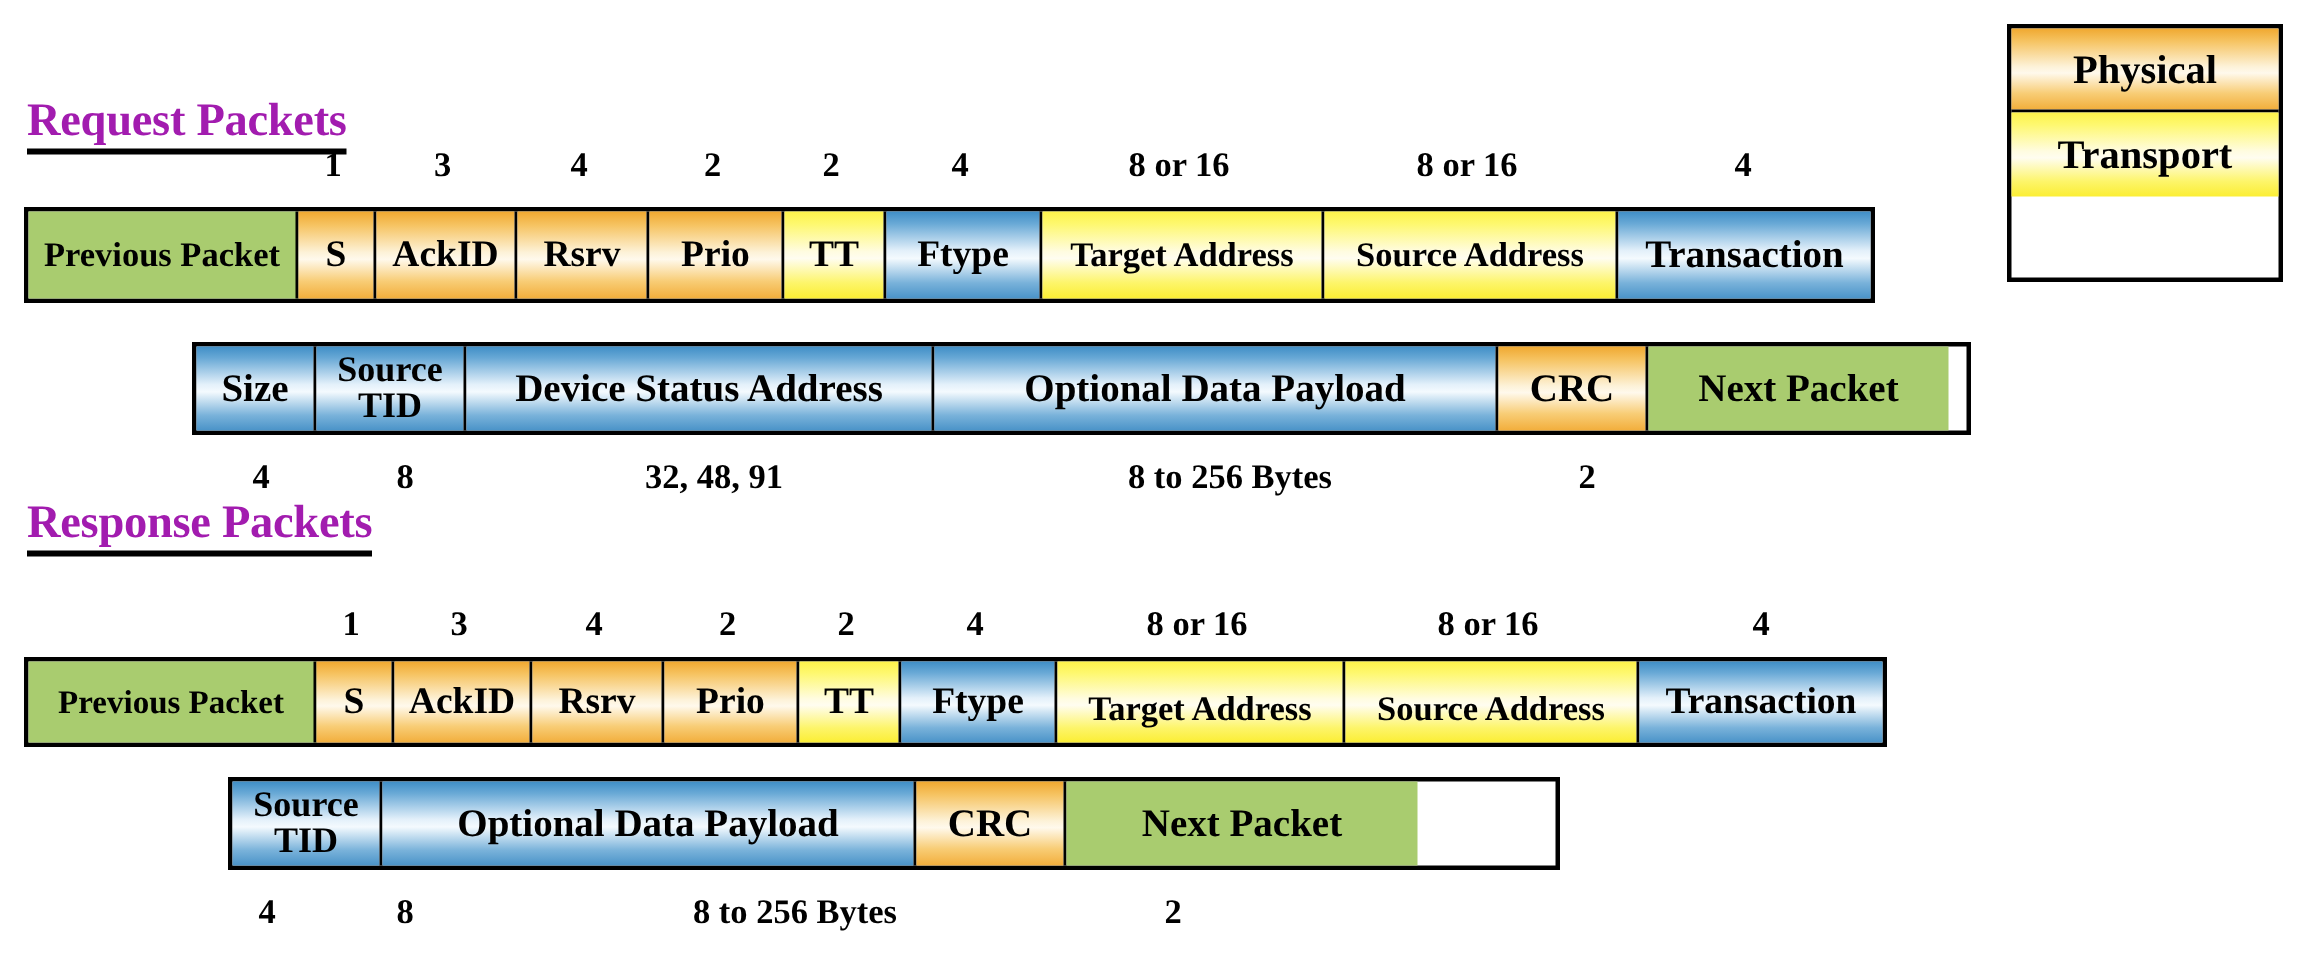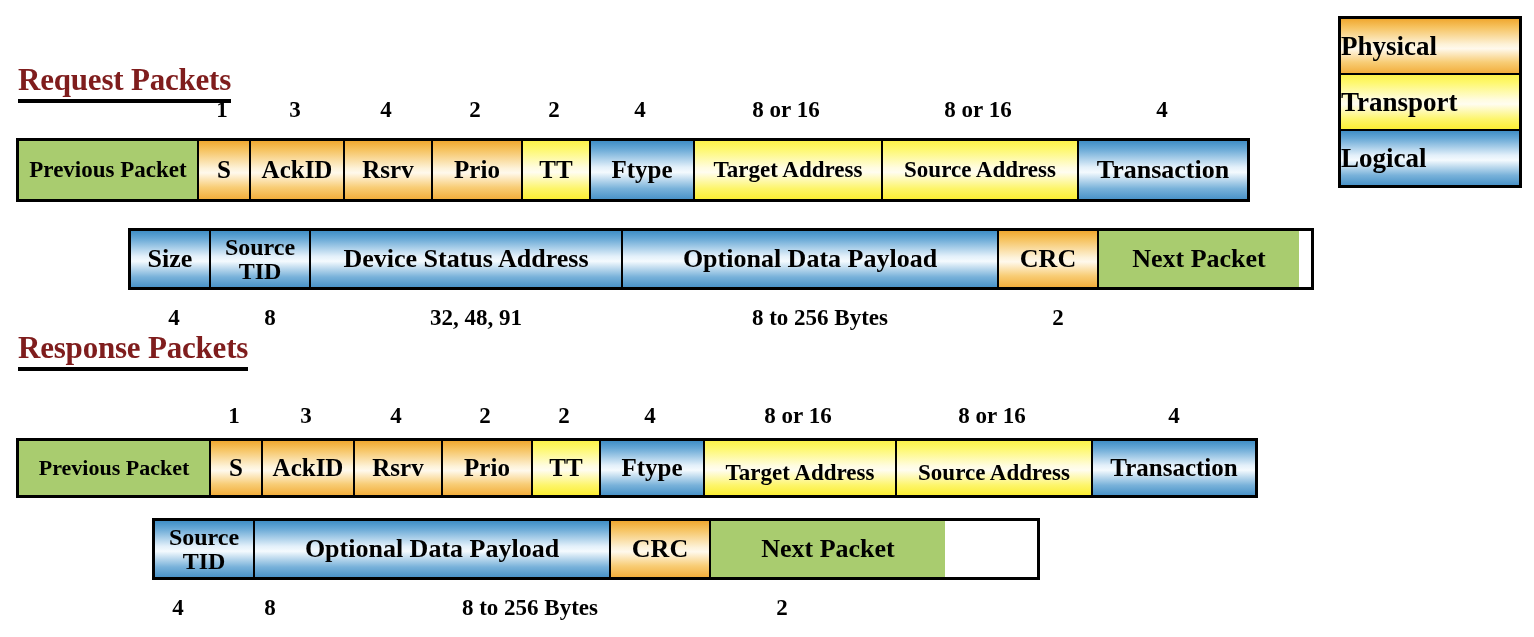--- a/index.html
+++ b/index.html
@@ -5,21 +5,21 @@
   html,body{margin:0;padding:0;}
   body{
     width:1534px;height:637px;background:#ffffff;position:relative;
     font-family:"Liberation Serif","DejaVu Serif",serif;
     -webkit-font-smoothing:antialiased;overflow:hidden;
   }
   .canvas{position:absolute;left:0;top:0;width:1534px;height:637px;}
 
   
   .heading{
-    position:absolute;font-weight:bold;font-size:31px;color:#7f1d1d;
+    position:absolute;font-weight:bold;font-size:31px;color:#a21caf;
     white-space:nowrap;letter-spacing:-0.2px;
   }
   .heading .ul{border-bottom:4px solid #000;padding-bottom:1px;display:inline-block;}
 
   
   .sizelbl{
     position:absolute;font-weight:bold;font-size:23px;color:#000;
     text-align:center;white-space:nowrap;line-height:1;
   }
 
@@ -38,21 +38,21 @@
 
   
   .f-green{background:#a9cc6f;}
   .f-orange{background:linear-gradient(to bottom,#f0a830 0%,#f6c463 16%,#fdf2d8 47%,#fff9ec 55%,#f8cd76 80%,#f2ae3c 100%);}
   .f-yellow{background:linear-gradient(to bottom,#fdf24a 0%,#fef86e 14%,#fffce0 46%,#fffdf0 54%,#fdf56a 82%,#fbee34 100%);}
   .f-blue{background:linear-gradient(to bottom,#3f8ec6 0%,#69a9d6 14%,#e3f0fa 45%,#f4fafe 54%,#79b2da 82%,#4a93c8 100%);}
 
   
   .legend{position:absolute;border:3px solid #000;box-sizing:border-box;}
   .legend .lrow{
-    box-sizing:border-box;display:flex;align-items:center;justify-content:flex-start;
+    box-sizing:border-box;display:flex;align-items:center;justify-content:center;
     font-weight:bold;font-size:27px;color:#000;border-bottom:2px solid #000;
   }
   .legend .lrow:last-child{border-bottom:none;}
 </style>
 </head>
 <body>
 
 <div class="canvas">
 
   <div class="heading" style="left:18px;top:62px;">
@@ -196,18 +196,15 @@
   <div class="sizelbl" style="left:352px;top:596px;width:356px;">8 to 256 Bytes</div>
   <div class="sizelbl" style="left:752px;top:596px;width:60px;">2</div>
 
   <div class="legend" style="left:1338px;top:16px;width:184px;height:172px;">
     <div class="lrow f-orange" style="height:56px;">
       <span>Physical</span>
     </div>
     <div class="lrow f-yellow" style="height:56px;">
       <span>Transport</span>
     </div>
-    <div class="lrow f-blue" style="height:54px;">
-      <span>Logical</span>
-    </div>
   </div>
 
 </div>
 
 </body></html>

